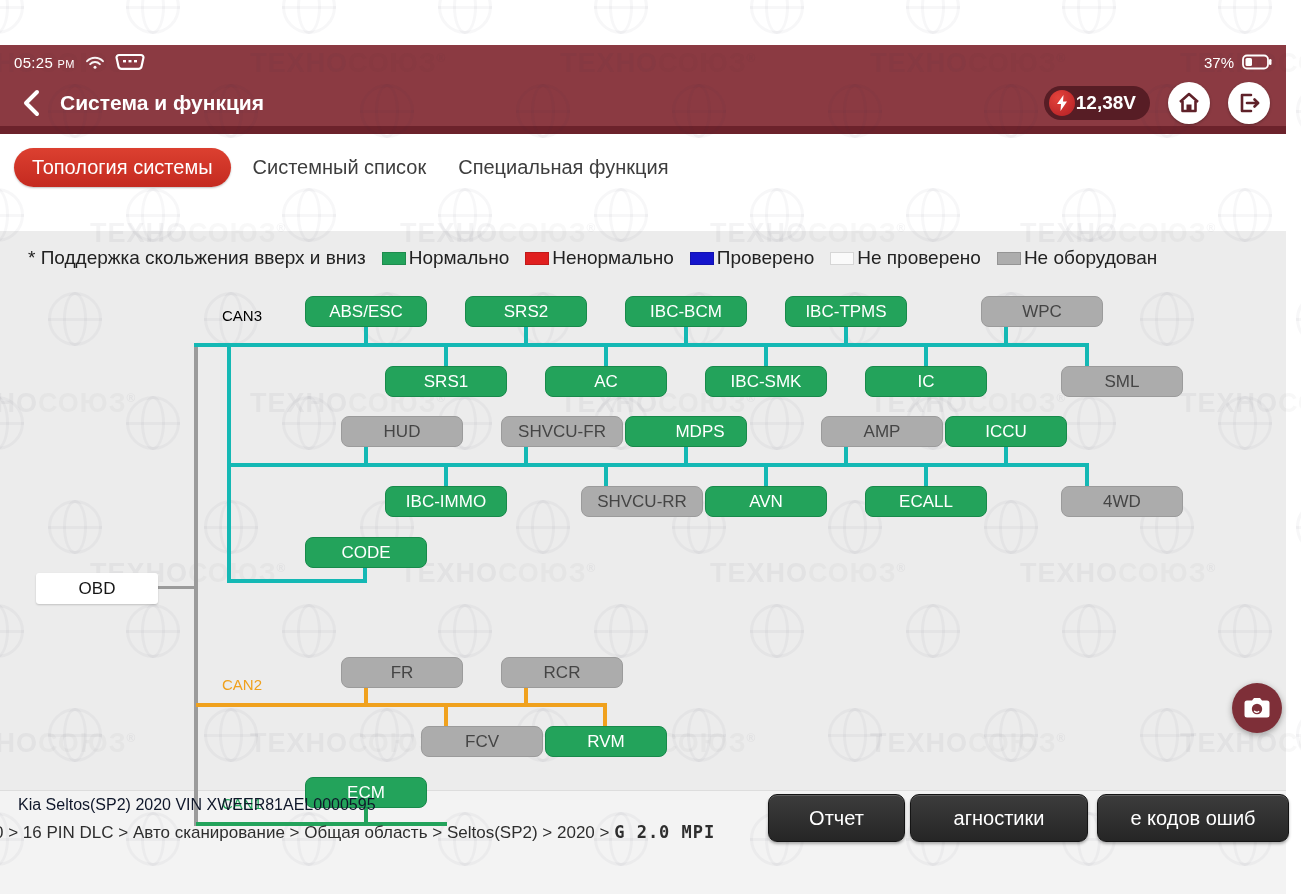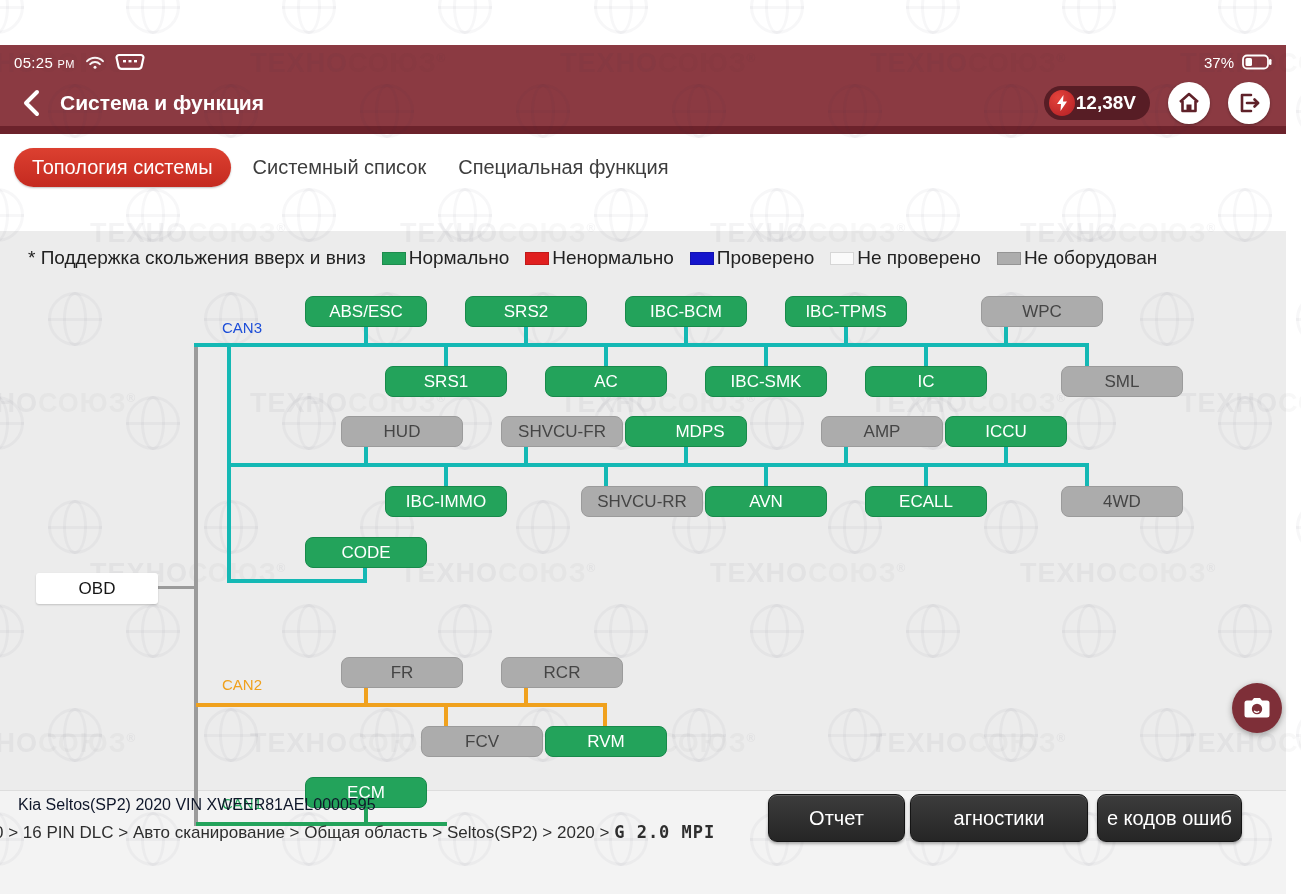--- a/index.html
+++ b/index.html
@@ -201,21 +201,21 @@
           <div class="tline" style="left: 604px; top: 234px; width: 4px; height: 21px; background: rgb(20, 184, 180);"></div>
           <div class="tline" style="left: 764px; top: 234px; width: 4px; height: 21px; background: rgb(20, 184, 180);"></div>
           <div class="tline" style="left: 924px; top: 234px; width: 4px; height: 21px; background: rgb(20, 184, 180);"></div>
           <div class="tline" style="left: 196px; top: 472px; width: 411px; height: 4px; background: rgb(240, 161, 29);"></div>
           <div class="tline" style="left: 603px; top: 472px; width: 4px; height: 23px; background: rgb(240, 161, 29);"></div>
           <div class="tline" style="left: 364px; top: 455px; width: 4px; height: 19px; background: rgb(240, 161, 29);"></div>
           <div class="tline" style="left: 524px; top: 455px; width: 4px; height: 19px; background: rgb(240, 161, 29);"></div>
           <div class="tline" style="left: 444px; top: 474px; width: 4px; height: 21px; background: rgb(240, 161, 29);"></div>
           <div class="tline" style="left: 196px; top: 591px; width: 251px; height: 4px; background: rgb(35, 163, 91);"></div>
           <div class="tline" style="left: 364px; top: 575px; width: 4px; height: 18px; background: rgb(35, 163, 91);"></div>
-          <div class="bus-label" style="left: 222px; top: 88px; color: #1d4ed8;">CAN3</div>
+          <div class="bus-label" style="left: 222px; top: 76px; color: #000000;">CAN3</div>
           <div class="bus-label" style="left: 222px; top: 445px; color: rgb(240, 161, 29);">CAN2</div>
           <div class="bus-label" style="left: 222px; top: 564px; color: rgb(35, 163, 91);">CAN1</div>
           <div class="node normal" style="left: 305px; top: 65px;">ABS/ESC</div>
           <div class="node normal" style="left: 465px; top: 65px;">SRS2</div>
           <div class="node normal" style="left: 625px; top: 65px;">IBC-BCM</div>
           <div class="node normal" style="left: 785px; top: 65px;">IBC-TPMS</div>
           <div class="node not_equipped" style="left: 945px; top: 65px;">WPC</div>
           <div class="node normal" style="left: 385px; top: 135px;">SRS1</div>
           <div class="node normal" style="left: 545px; top: 135px;">AC</div>
           <div class="node normal" style="left: 705px; top: 135px;">IBC-SMK</div>
@@ -240,21 +240,21 @@
           <div class="node normal" style="left: 305px; top: 546px;">ECM</div>
         </div>
     </div>
 
     <div class="bottombar">
       <div class="bb-inner">
         <div class="veh-info">Kia   Seltos(SP2)   2020   VIN   XWEER81AEL0000595</div>
         <div class="veh-path"><span>0 &gt; 16 PIN DLC &gt; Авто сканирование &gt; Общая область &gt; Seltos(SP2) &gt; 2020 &gt; </span><span class="veh-engine">G 2.0 MPI</span></div>
         <div class="action-btn" style="left:768px; width:137px;">Отчет</div>
         <div class="action-btn" style="left:910px; width:178px;">агностики</div>
-        <div class="action-btn" style="left:1097px; width:145px;">е кодов ошиб</div>
+        <div class="action-btn" style="left:1097px; width:192px;">е кодов ошиб</div>
       </div>
     </div>
   </div>
 
   <div class="watermark" id="watermark">
       <div class="wm-globe" style="left: -30px; top: -20px;"></div>
       <div class="wm-globe" style="left: 126px; top: -20px;"></div>
       <div class="wm-globe" style="left: 282px; top: -20px;"></div>
       <div class="wm-globe" style="left: 438px; top: -20px;"></div>
       <div class="wm-globe" style="left: 594px; top: -20px;"></div>

